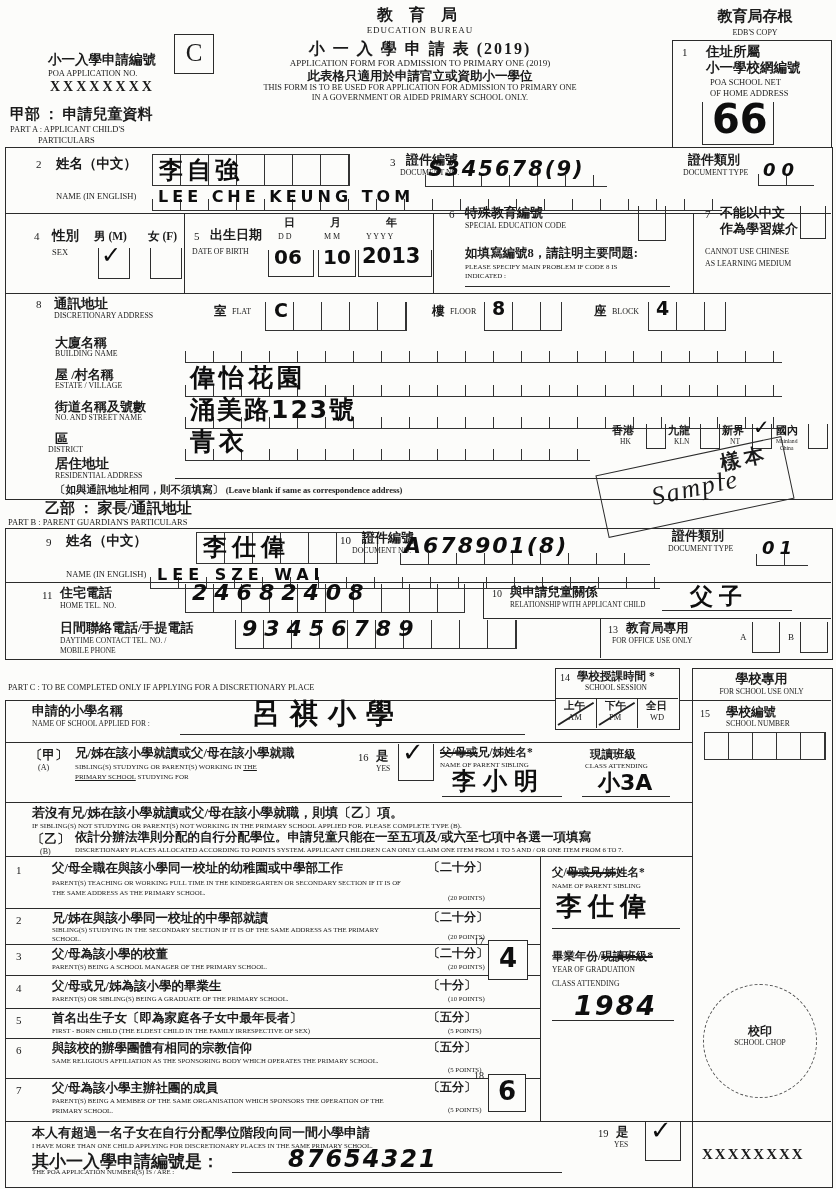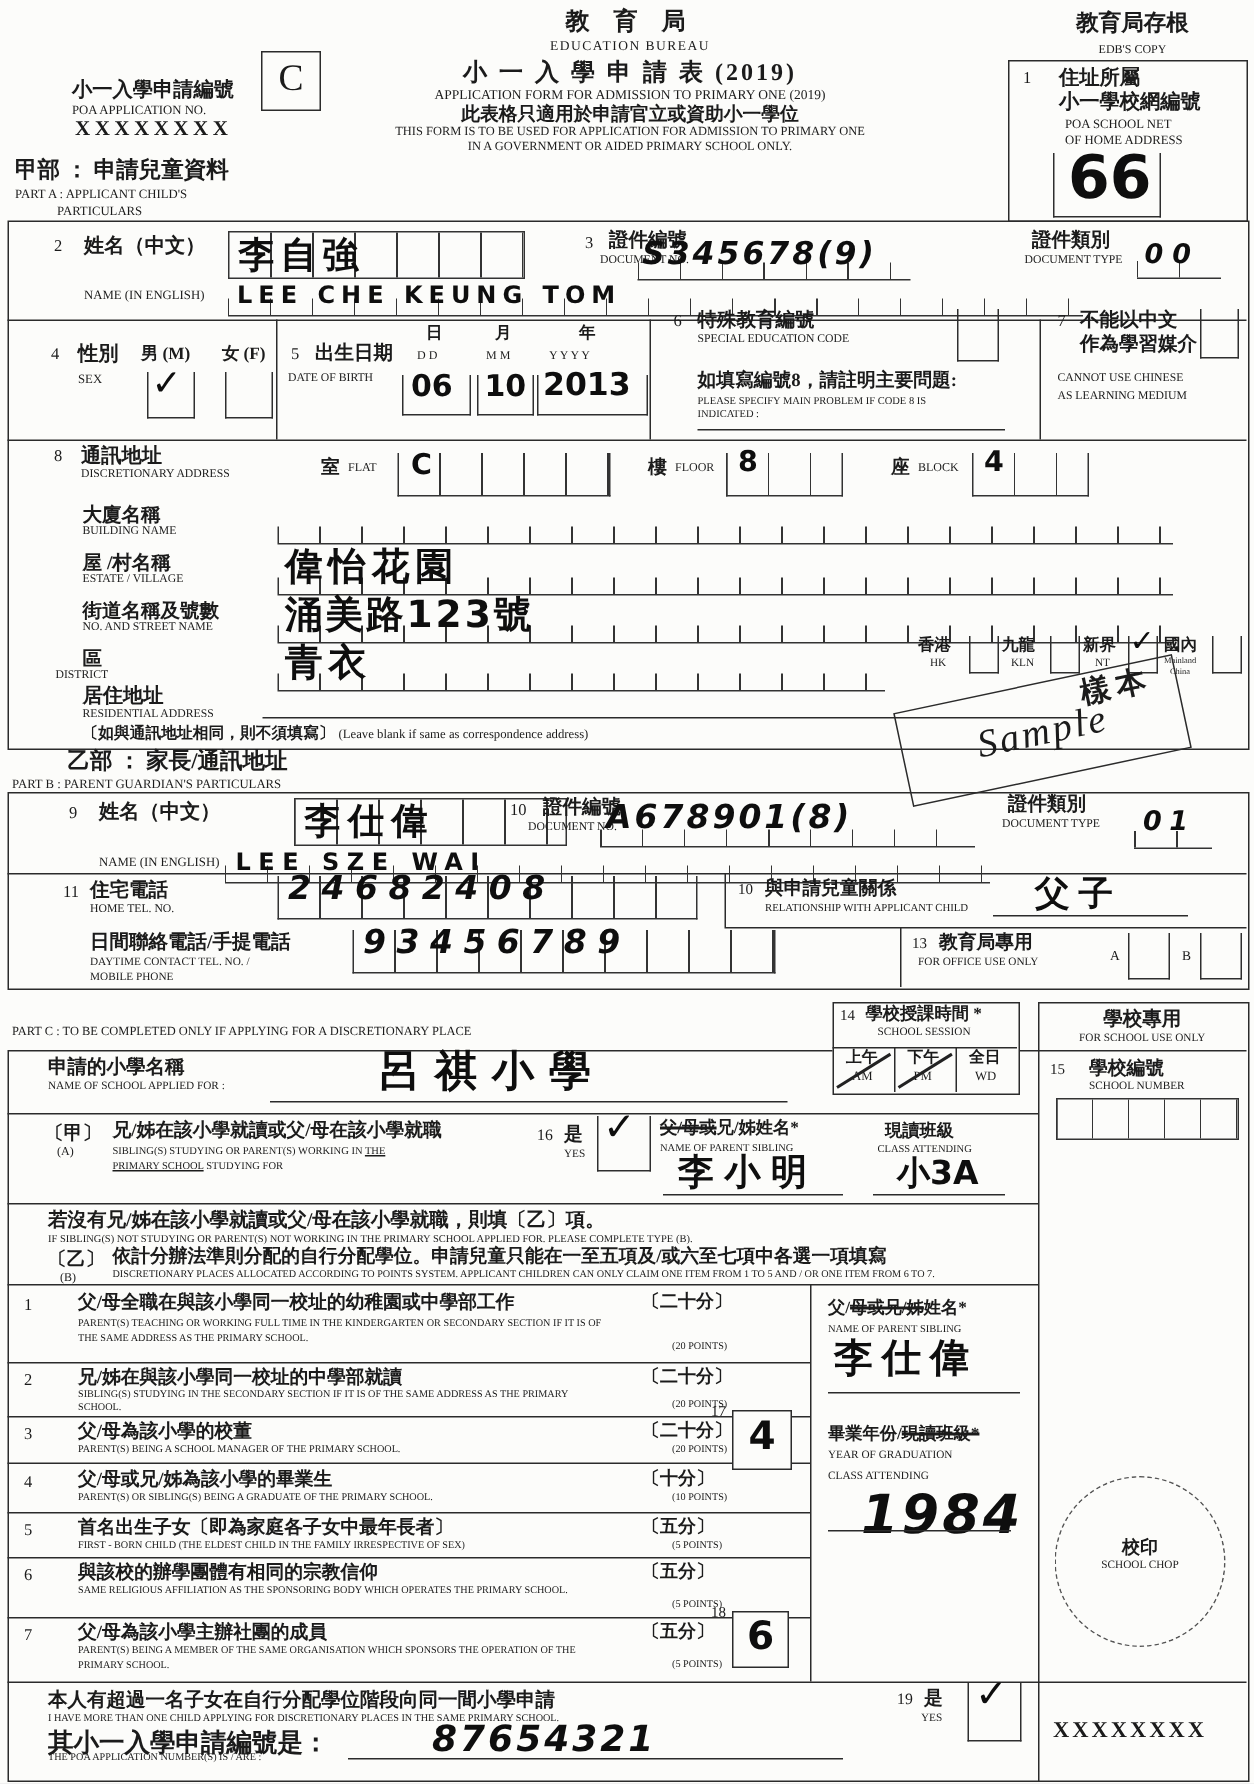--- a/index.html
+++ b/index.html
@@ -151,21 +151,21 @@
   <div class="a" style="left:55px;top:382px;font-size:7.8px">ESTATE / VILLAGE</div>
   <div class="a comb" style="left:185px;top:366px;width:597px;height:30px"></div>
   <div class="a hw" style="left:190px;top:364px;font-size:25px;letter-spacing:4px">偉怡花園</div>
 
   <div class="a cn" style="left:55px;top:400px;font-size:13px">街道名稱及號數</div>
   <div class="a" style="left:55px;top:414px;font-size:7.8px">NO. AND STREET NAME</div>
   <div class="a comb" style="left:185px;top:398px;width:597px;height:30px"></div>
   <div class="a hw" style="left:190px;top:396px;font-size:25px;letter-spacing:2px">涌美路123號</div>
 
   <div class="a cn" style="left:55px;top:432px;font-size:13px">區</div>
-  <div class="a" style="left:37px;top:446px;font-size:7.8px">DISTRICT</div>
+  <div class="a" style="left:48px;top:446px;font-size:7.8px">DISTRICT</div>
   <div class="a comb" style="left:185px;top:430px;width:405px;height:30px"></div>
   <div class="a hw" style="left:190px;top:428px;font-size:25px;letter-spacing:4px">青衣</div>
 
   <div class="a cn" style="left:612px;top:424px;font-size:11px">香港</div>
   <div class="a" style="left:620px;top:438px;font-size:7.5px">HK</div>
   <div class="a bxt" style="left:646px;top:424px;width:18px;height:24px"></div>
   <div class="a cn" style="left:668px;top:424px;font-size:11px">九龍</div>
   <div class="a" style="left:674px;top:438px;font-size:7.5px">KLN</div>
   <div class="a bxt" style="left:700px;top:424px;width:18px;height:24px"></div>
   <div class="a cn" style="left:722px;top:424px;font-size:11px">新界</div>
@@ -173,21 +173,21 @@
   <div class="a bxt" style="left:752px;top:424px;width:18px;height:24px"></div>
   <div class="a hw" style="left:753px;top:416px;font-size:20px">✓</div>
   <div class="a cn" style="left:776px;top:424px;font-size:11px">國內</div>
   <div class="a" style="left:776px;top:438px;font-size:5.6px">Mainland</div>
   <div class="a" style="left:780px;top:445px;font-size:5.6px">China</div>
   <div class="a bxt" style="left:808px;top:424px;width:18px;height:24px"></div>
 
   <div class="a cn" style="left:55px;top:456px;font-size:13.5px">居住地址</div>
   <div class="a" style="left:55px;top:472px;font-size:7.8px">RESIDENTIAL ADDRESS</div>
   <div class="a ul" style="left:175px;top:478px;width:550px"></div>
-  <div class="a nw" style="left:55px;top:484px;font-size:10.5px"><span class="cn">〔如與通訊地址相同，則不須填寫〕</span> <span style="font-size:8.5px;font-weight:normal">(Leave blank if same as correspondence address)</span></div>
+  <div class="a nw" style="left:55px;top:484px;font-size:10.5px"><span class="cn">〔如與通訊地址相同，則不須填寫〕</span> <span style="font-size:8.5px;font-weight:bold">(Leave blank if same as correspondence address)</span></div>
 
   <div class="a stamp" style="left:600px;top:455px;width:188px;height:62px">
     <div class="cn" style="font-size:20px;text-align:right;padding:2px 16px 0 0;letter-spacing:4px">樣本</div>
     <div style="font-family:'Liberation Serif',serif;font-style:italic;font-size:26px;text-align:center;margin-top:-8px;letter-spacing:2px">Sample</div>
   </div>
 
   <div class="a cn" style="left:45px;top:500px;font-size:15px">乙部 ： 家長/通訊地址</div>
   <div class="a" style="left:8px;top:518px;font-size:8.5px">PART B : PARENT GUARDIAN'S PARTICULARS</div>
 
   <div class="a bx" style="left:5px;top:528px;width:826px;height:130px"></div>
@@ -360,21 +360,21 @@
   <div class="a bx" style="left:488px;top:1074px;width:36px;height:36px;background:#fcfcfa"></div>
   <div class="a hw" style="left:498px;top:1077px;font-size:26px">6</div>
 
   <div class="a cn nw" style="left:552px;top:866px;font-size:11.5px"><span>父/</span><span class="lt">母或兄/姊</span><span>姓名*</span></div>
   <div class="a" style="left:552px;top:882px;font-size:7px">NAME OF PARENT  SIBLING</div>
   <div class="a hw" style="left:556px;top:892px;font-size:26px;letter-spacing:6px">李仕偉</div>
   <div class="a ul" style="left:552px;top:928px;width:128px"></div>
   <div class="a cn nw" style="left:552px;top:950px;font-size:11.5px"><span>畢業年份/</span><span class="lt">現讀班級*</span></div>
   <div class="a" style="left:552px;top:966px;font-size:7.5px">YEAR OF GRADUATION</div>
   <div class="a" style="left:552px;top:980px;font-size:7.5px">CLASS ATTENDING</div>
-  <div class="a hwi" style="left:574px;top:990px;font-size:36px;letter-spacing:2px">1984</div>
+  <div class="a hwi" style="left:574px;top:990px;font-size:27px;letter-spacing:2px">1984</div>
   <div class="a ul" style="left:552px;top:1020px;width:122px"></div>
 
   <div class="a chop" style="left:703px;top:984px;width:112px;height:112px">
     <div class="cn c" style="font-size:12px;margin-top:40px">校印</div>
     <div class="c" style="font-size:7.5px">SCHOOL CHOP</div>
   </div>
 
   <div class="a hl" style="left:5px;top:1121px;width:826px"></div>
   <div class="a cn" style="left:32px;top:1126px;font-size:13px">本人有超過一名子女在自行分配學位階段向同一間小學申請</div>
   <div class="a" style="left:32px;top:1142px;font-size:6.8px">I HAVE MORE THAN ONE CHILD APPLYING FOR DISCRETIONARY PLACES IN THE SAME PRIMARY SCHOOL.</div>

